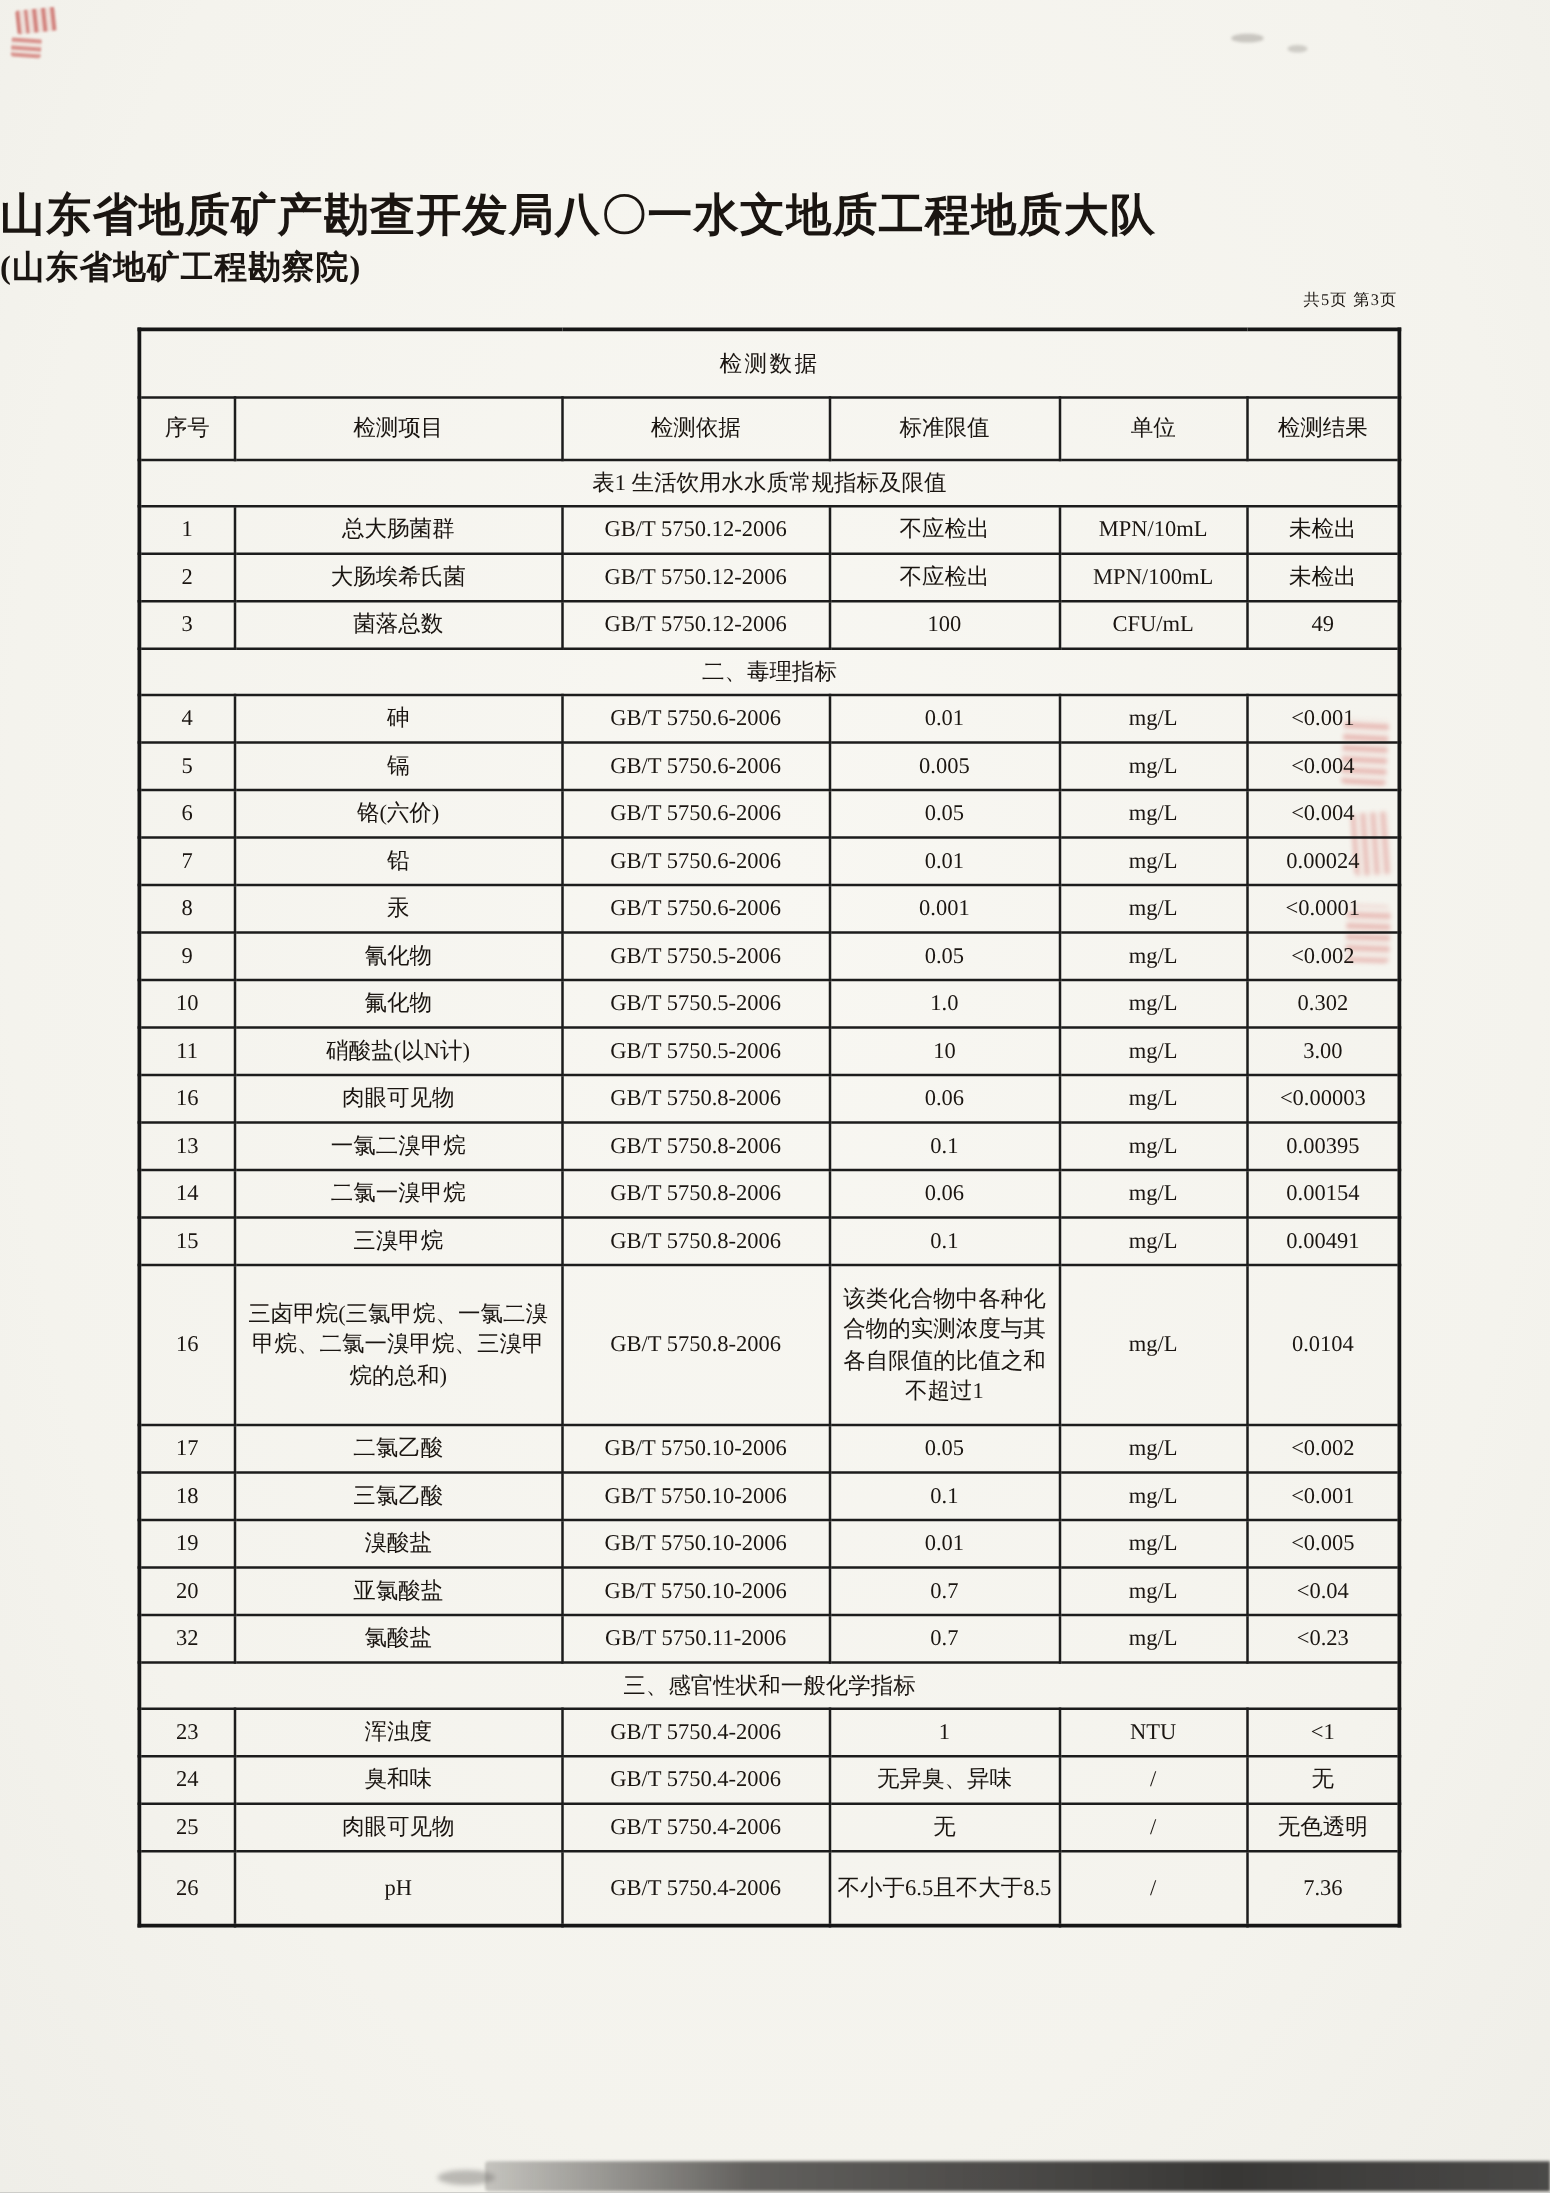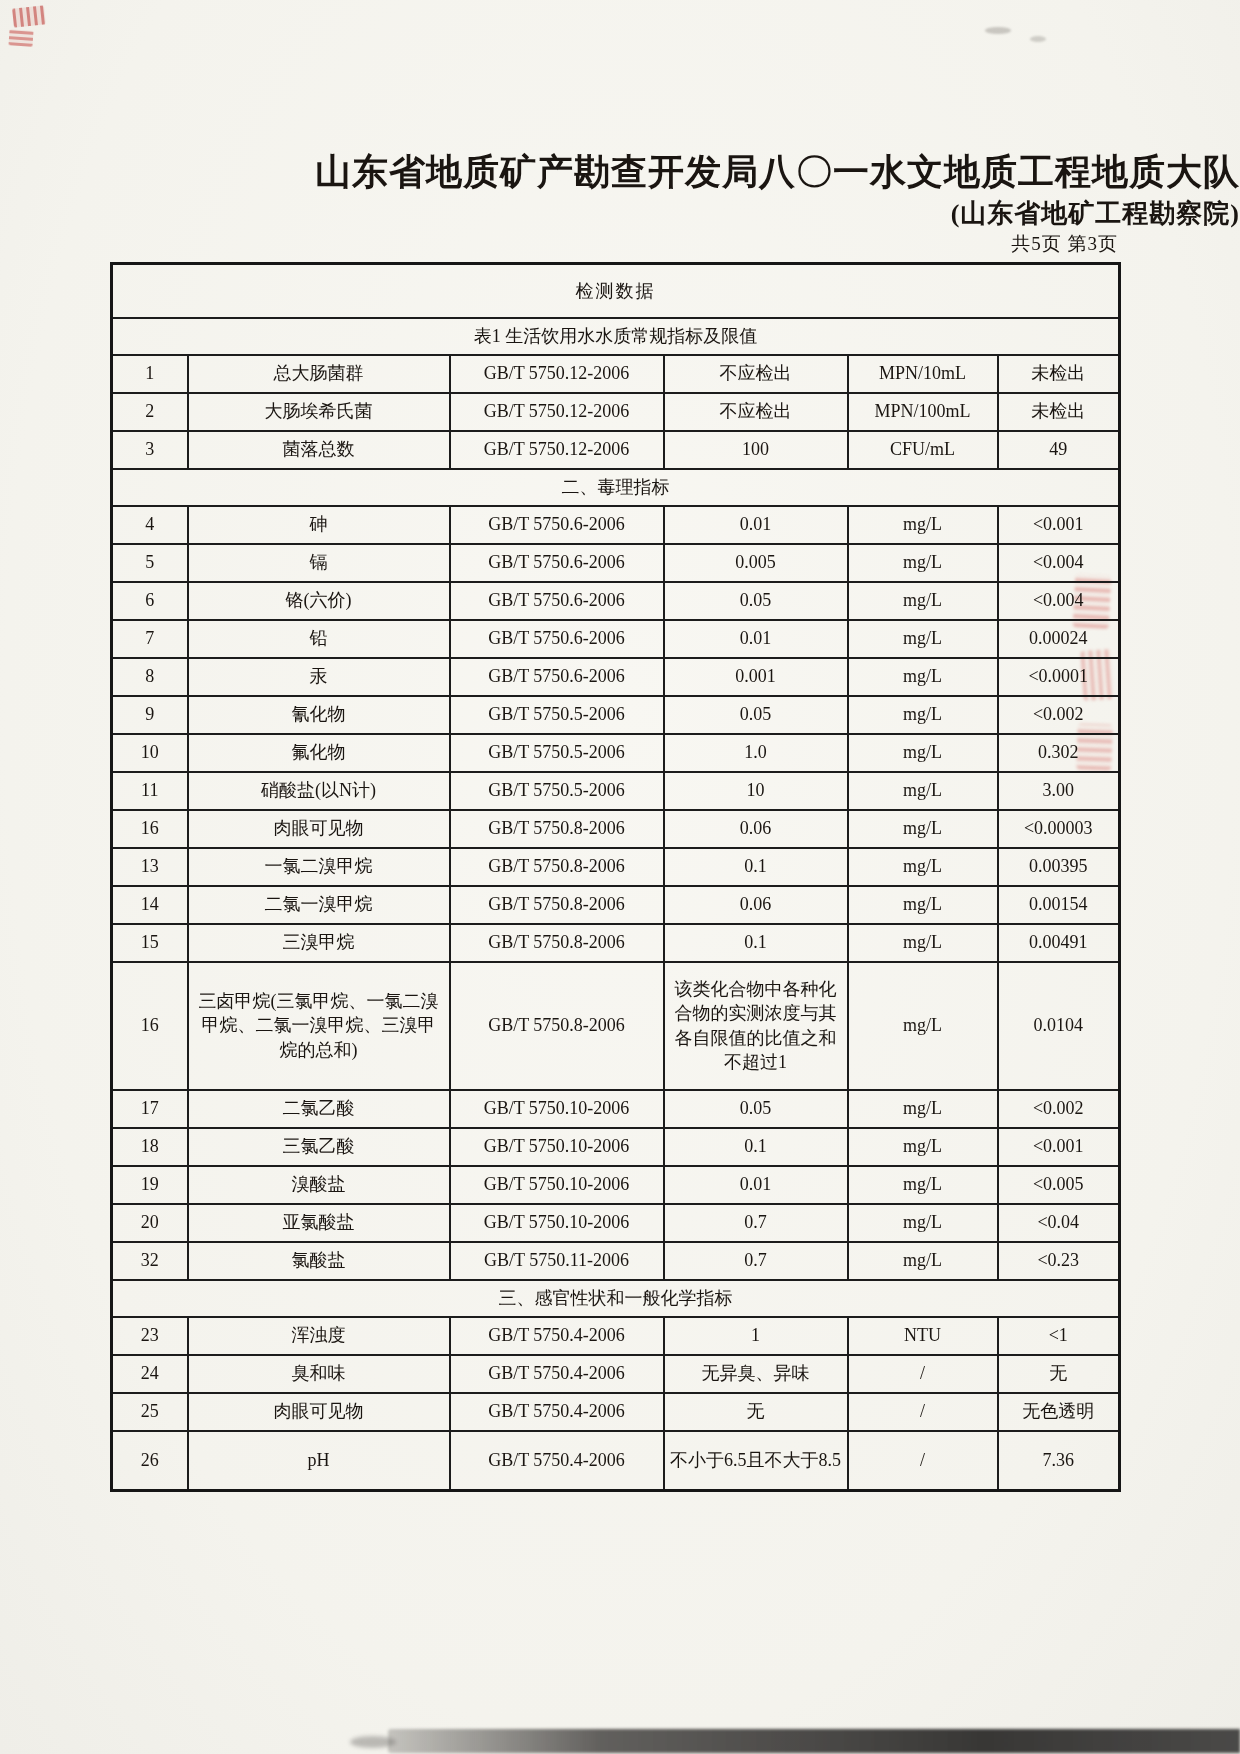--- a/index.html
+++ b/index.html
@@ -7,24 +7,24 @@
   .page {
     position:relative;
     width:1240px; height:1754px;
     margin:0 auto;
     background:#f6f5f0;
     background-image:radial-gradient(ellipse at 50% 40%, #f8f7f2 0%, #f4f3ed 70%, #efeee8 100%);
     overflow:hidden;
     font-family:"Liberation Serif","DejaVu Serif",serif;
     color:#1a1511;
   }
-  .doc-title { position:absolute; left:0; width:100%; text-align:right; font-weight:bold; letter-spacing:1px; white-space:nowrap; }
+  .doc-title { position:absolute; left:0; width:100%; text-align:left; font-weight:bold; letter-spacing:1px; white-space:nowrap; }
   .title-line1 { top:148px; font-size:36px; }
   .title-line2 { top:196px; font-size:26px; }
-  .page-indicator { position:absolute; top:231px; right:122px; font-size:19px; letter-spacing:1px; }
+  .page-indicator { position:absolute; top:231px; right:122px; font-size:13px; letter-spacing:1px; }
 
   table.report-table {
     position:absolute; left:110px; top:262px; width:1008px;
     border-collapse:collapse; table-layout:fixed;
     border:3px solid #161616;
   }
   .report-table th, .report-table td {
     border:2px solid #1c1c1c;
     text-align:center; vertical-align:middle;
     font-size:18px; font-weight:normal;
@@ -99,20 +99,28 @@
         <col style="width:262px">
         <col style="width:214px">
       <col style="width:184px">
         <col style="width:150px">
         <col style="width:122px">
     </colgroup>
     <thead>
       <tr>
         <th colspan="6" class="table-title-cell">检测数据</th>
       </tr>
+      <tr class="header-row" id="header-row">
+          <th>序号</th>
+          <th>检测项目</th>
+          <th>检测依据</th>
+          <th>标准限值</th>
+          <th>单位</th>
+          <th>检测结果</th>
+        </tr>
     </thead>
     <tbody id="table-body">
         <tr>
           <td colspan="6" class="section-cell">表1 生活饮用水水质常规指标及限值</td>
         </tr>
         <tr class="data-row">
           <td>1</td>
           <td>总大肠菌群</td>
           <td>GB/T 5750.12-2006</td>
           <td>不应检出</td>

